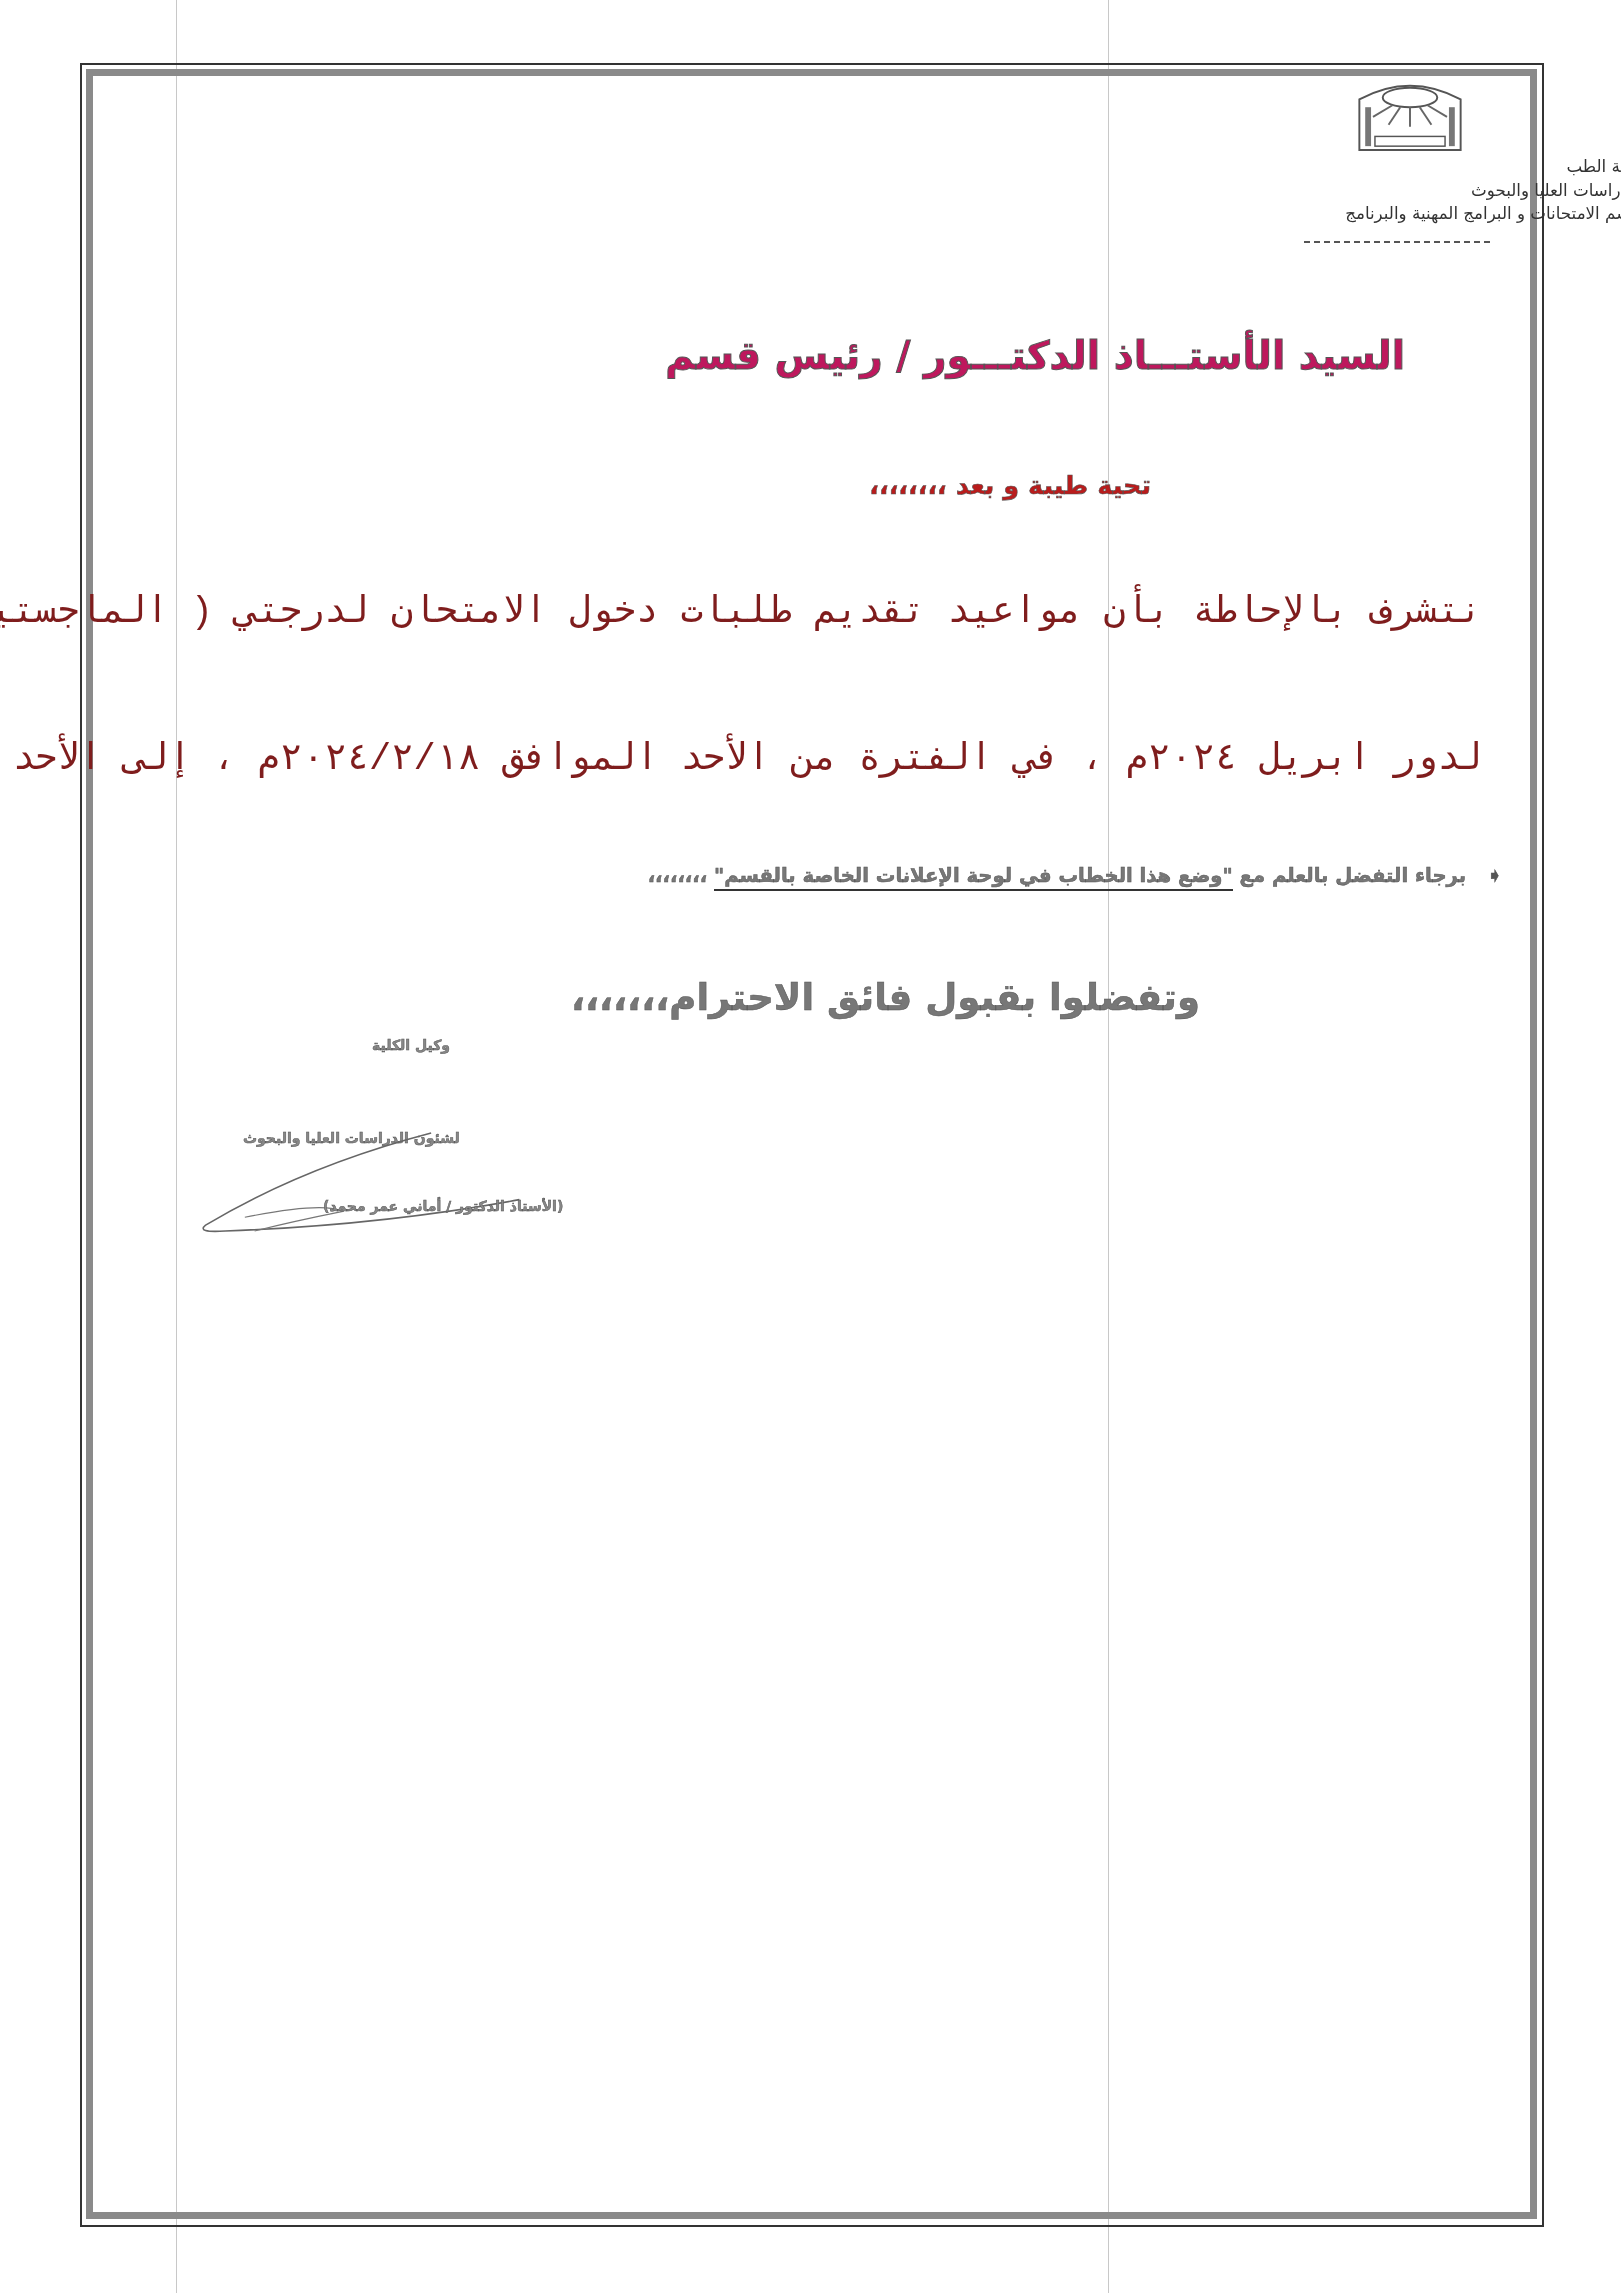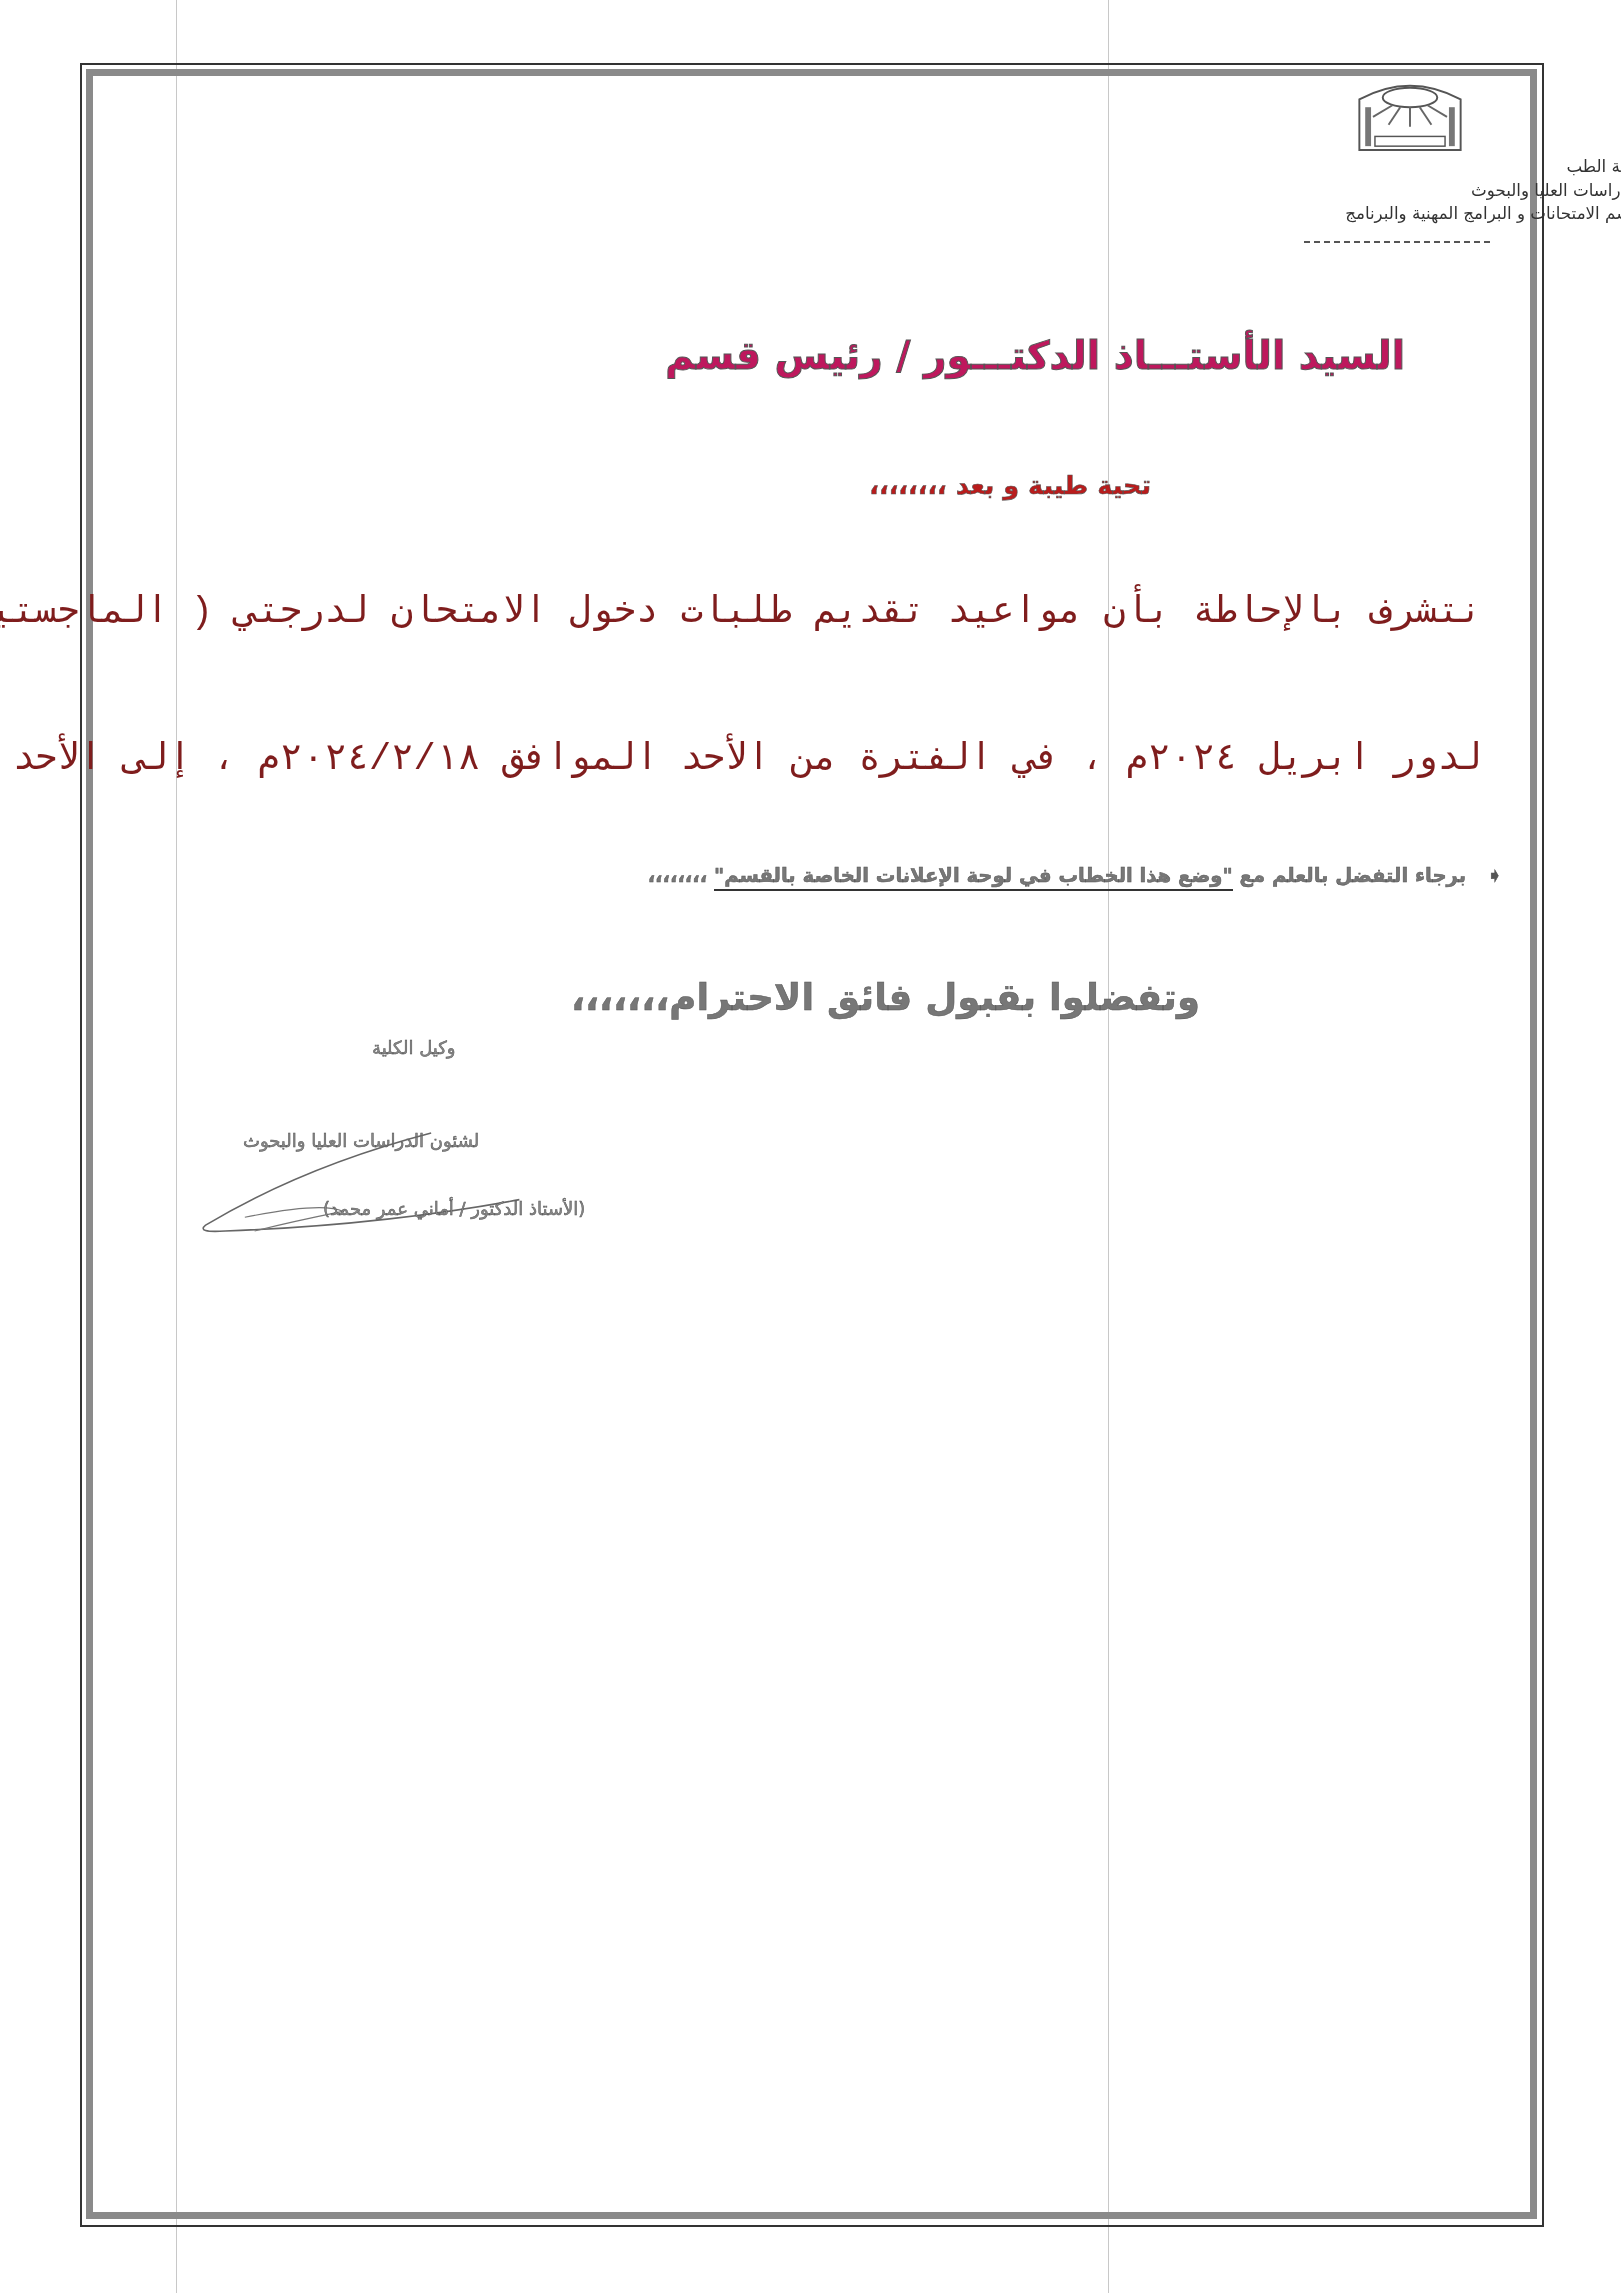--- a/index.html
+++ b/index.html
@@ -44,21 +44,21 @@
     -webkit-text-stroke: 0.5px #555; white-space: nowrap;
   }
   .note .underlined { border-bottom: 2px solid #333; padding-bottom: 2px; }
   .bullet-icon { color: #555; margin-left: 13.7px; }
 
   .closing {
     top: 976px; right: 421px; font-size: 37px; font-weight: bold; color: #777;
     -webkit-text-stroke: 0.5px #555; white-space: nowrap;
   }
   .sig {
-    font-size: 18px; font-weight: normal; color: #888; -webkit-text-stroke: 0.5px #555; white-space: nowrap; text-align: center;
+    font-size: 14px; font-weight: bold; color: #888; -webkit-text-stroke: 0.5px #555; white-space: nowrap; text-align: center;
   }
   .sig1 { top: 1037px; left: 372px; }
   .sig2 { top: 1098px; left: 243px; margin-top: 32px; }
   .sig3 { top: 1198px; left: 323px; }
   .signature { position: absolute; left: 186px; top: 1127px; width: 353px; height: 108px; }
 </style>
 </head>
 <body>
 
 <div class="scanline" style="left:1108px"></div>

